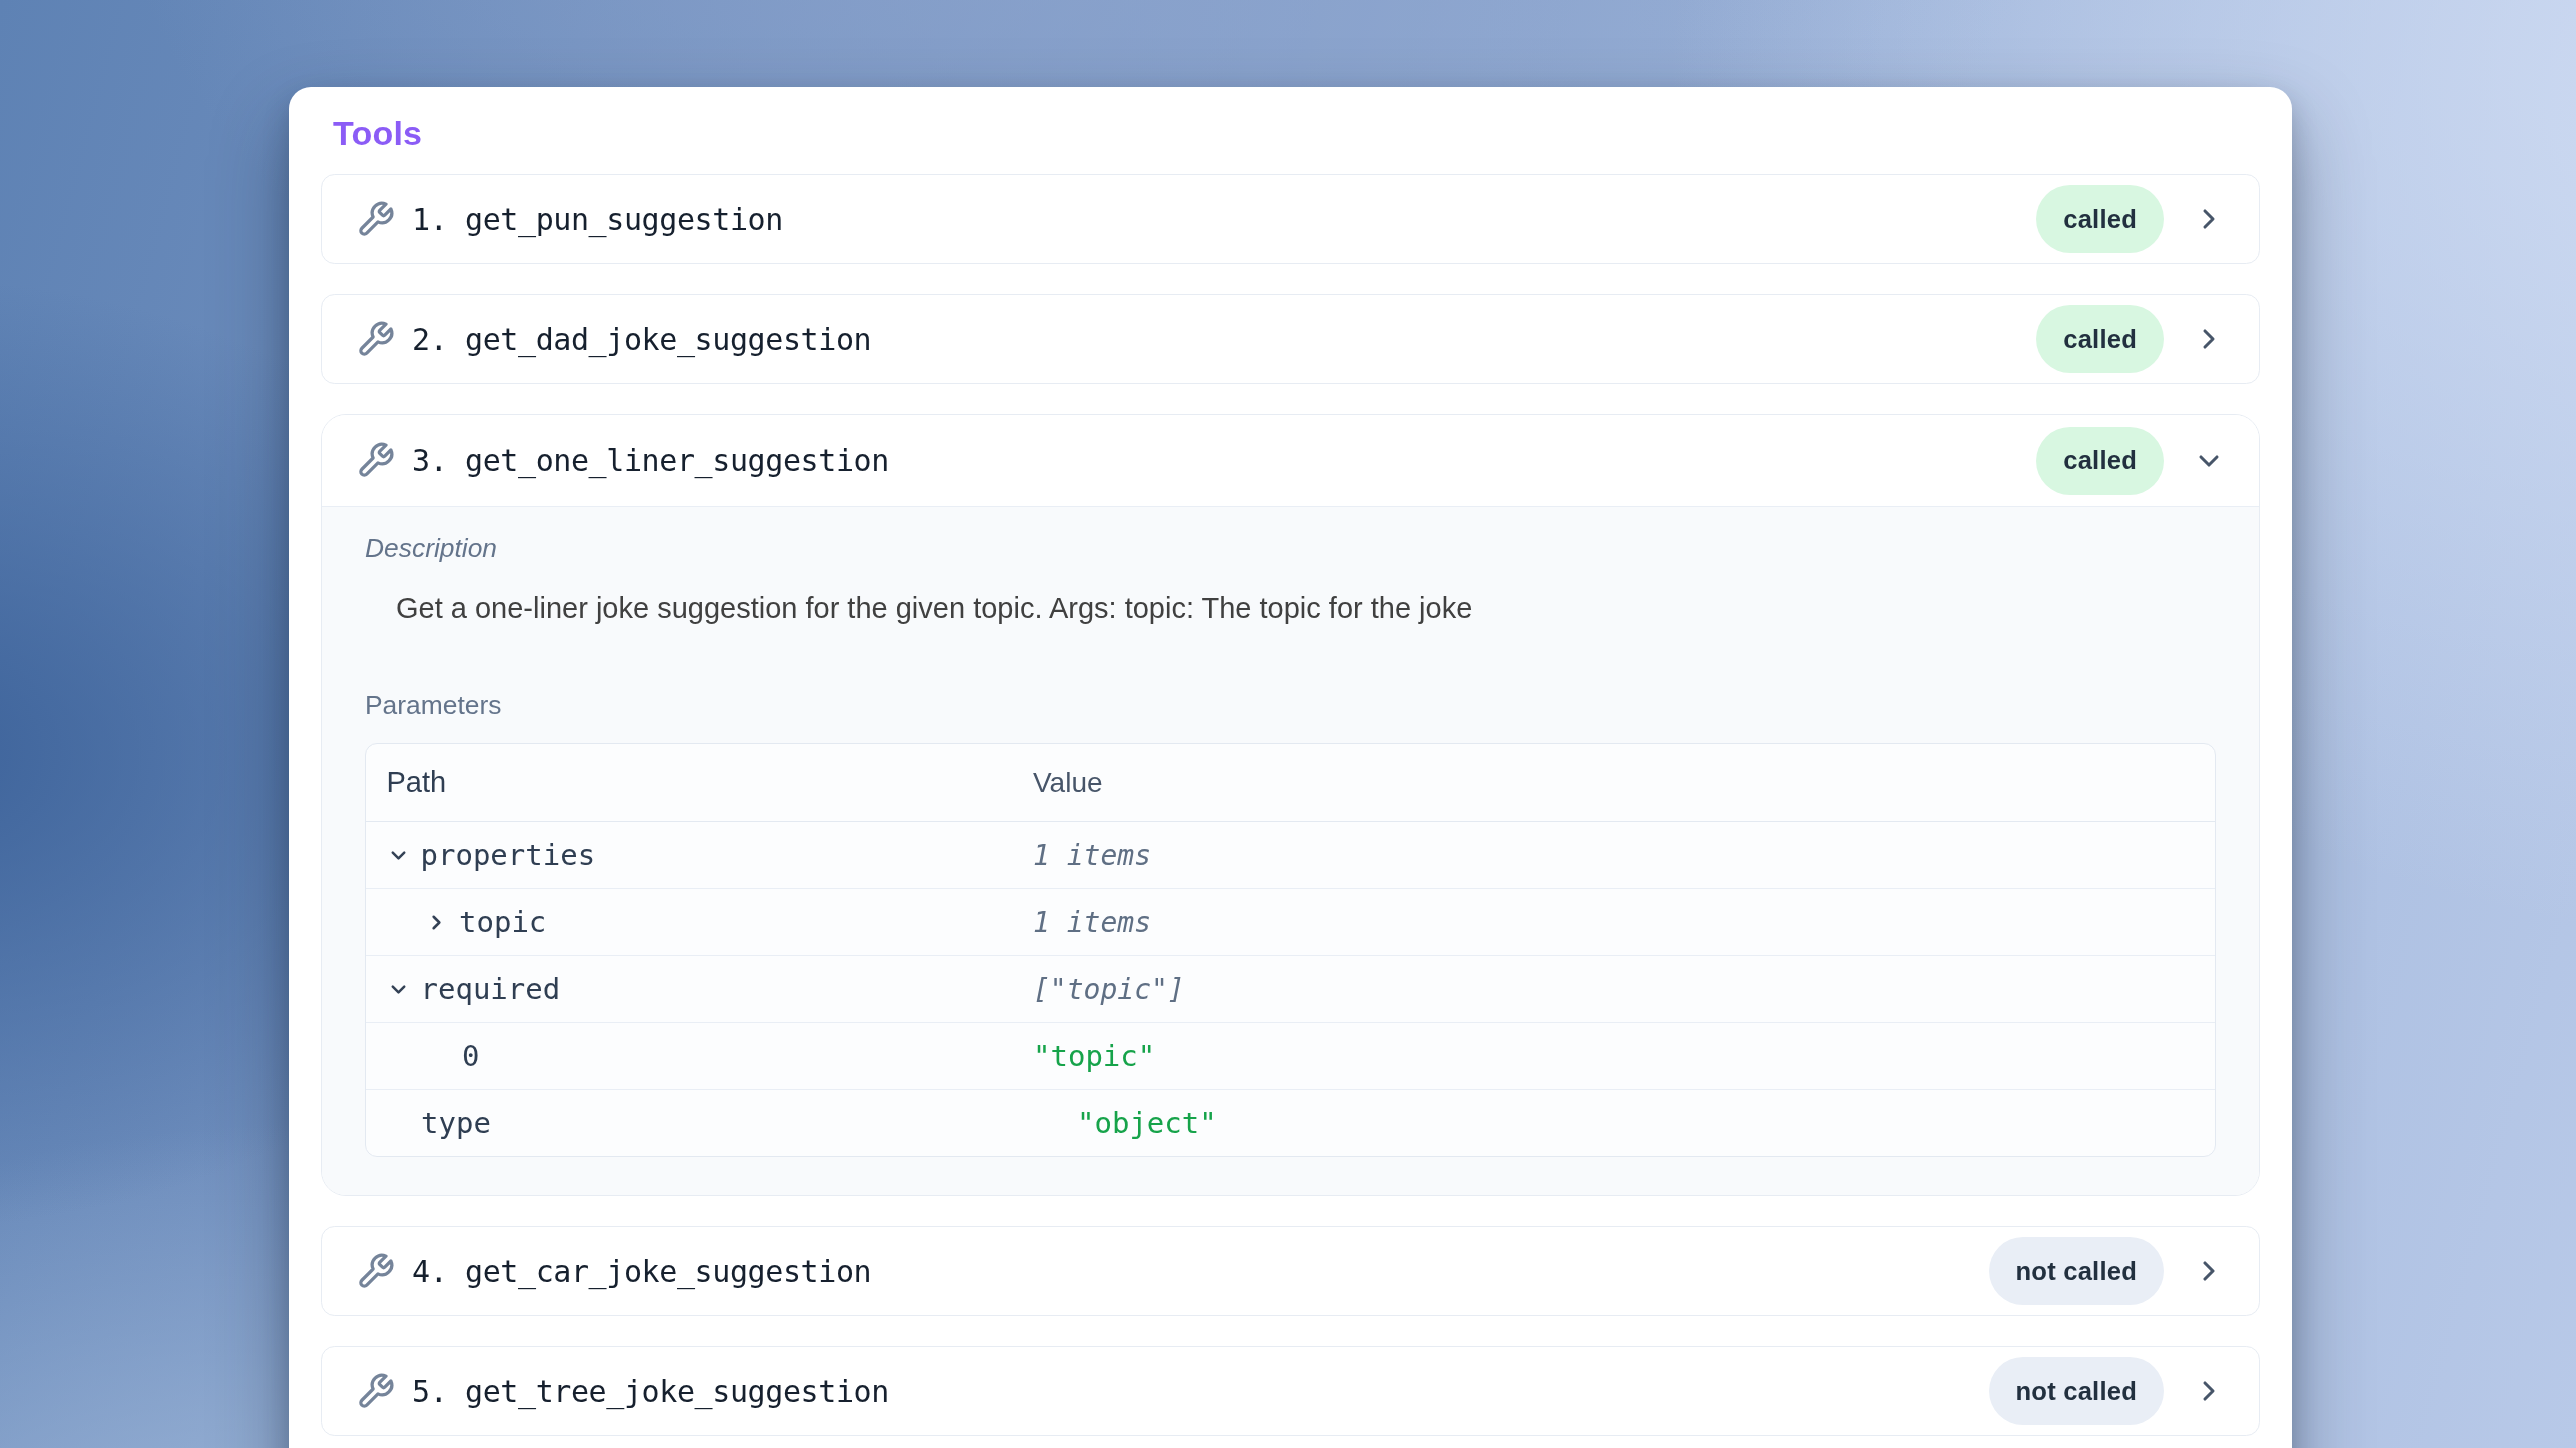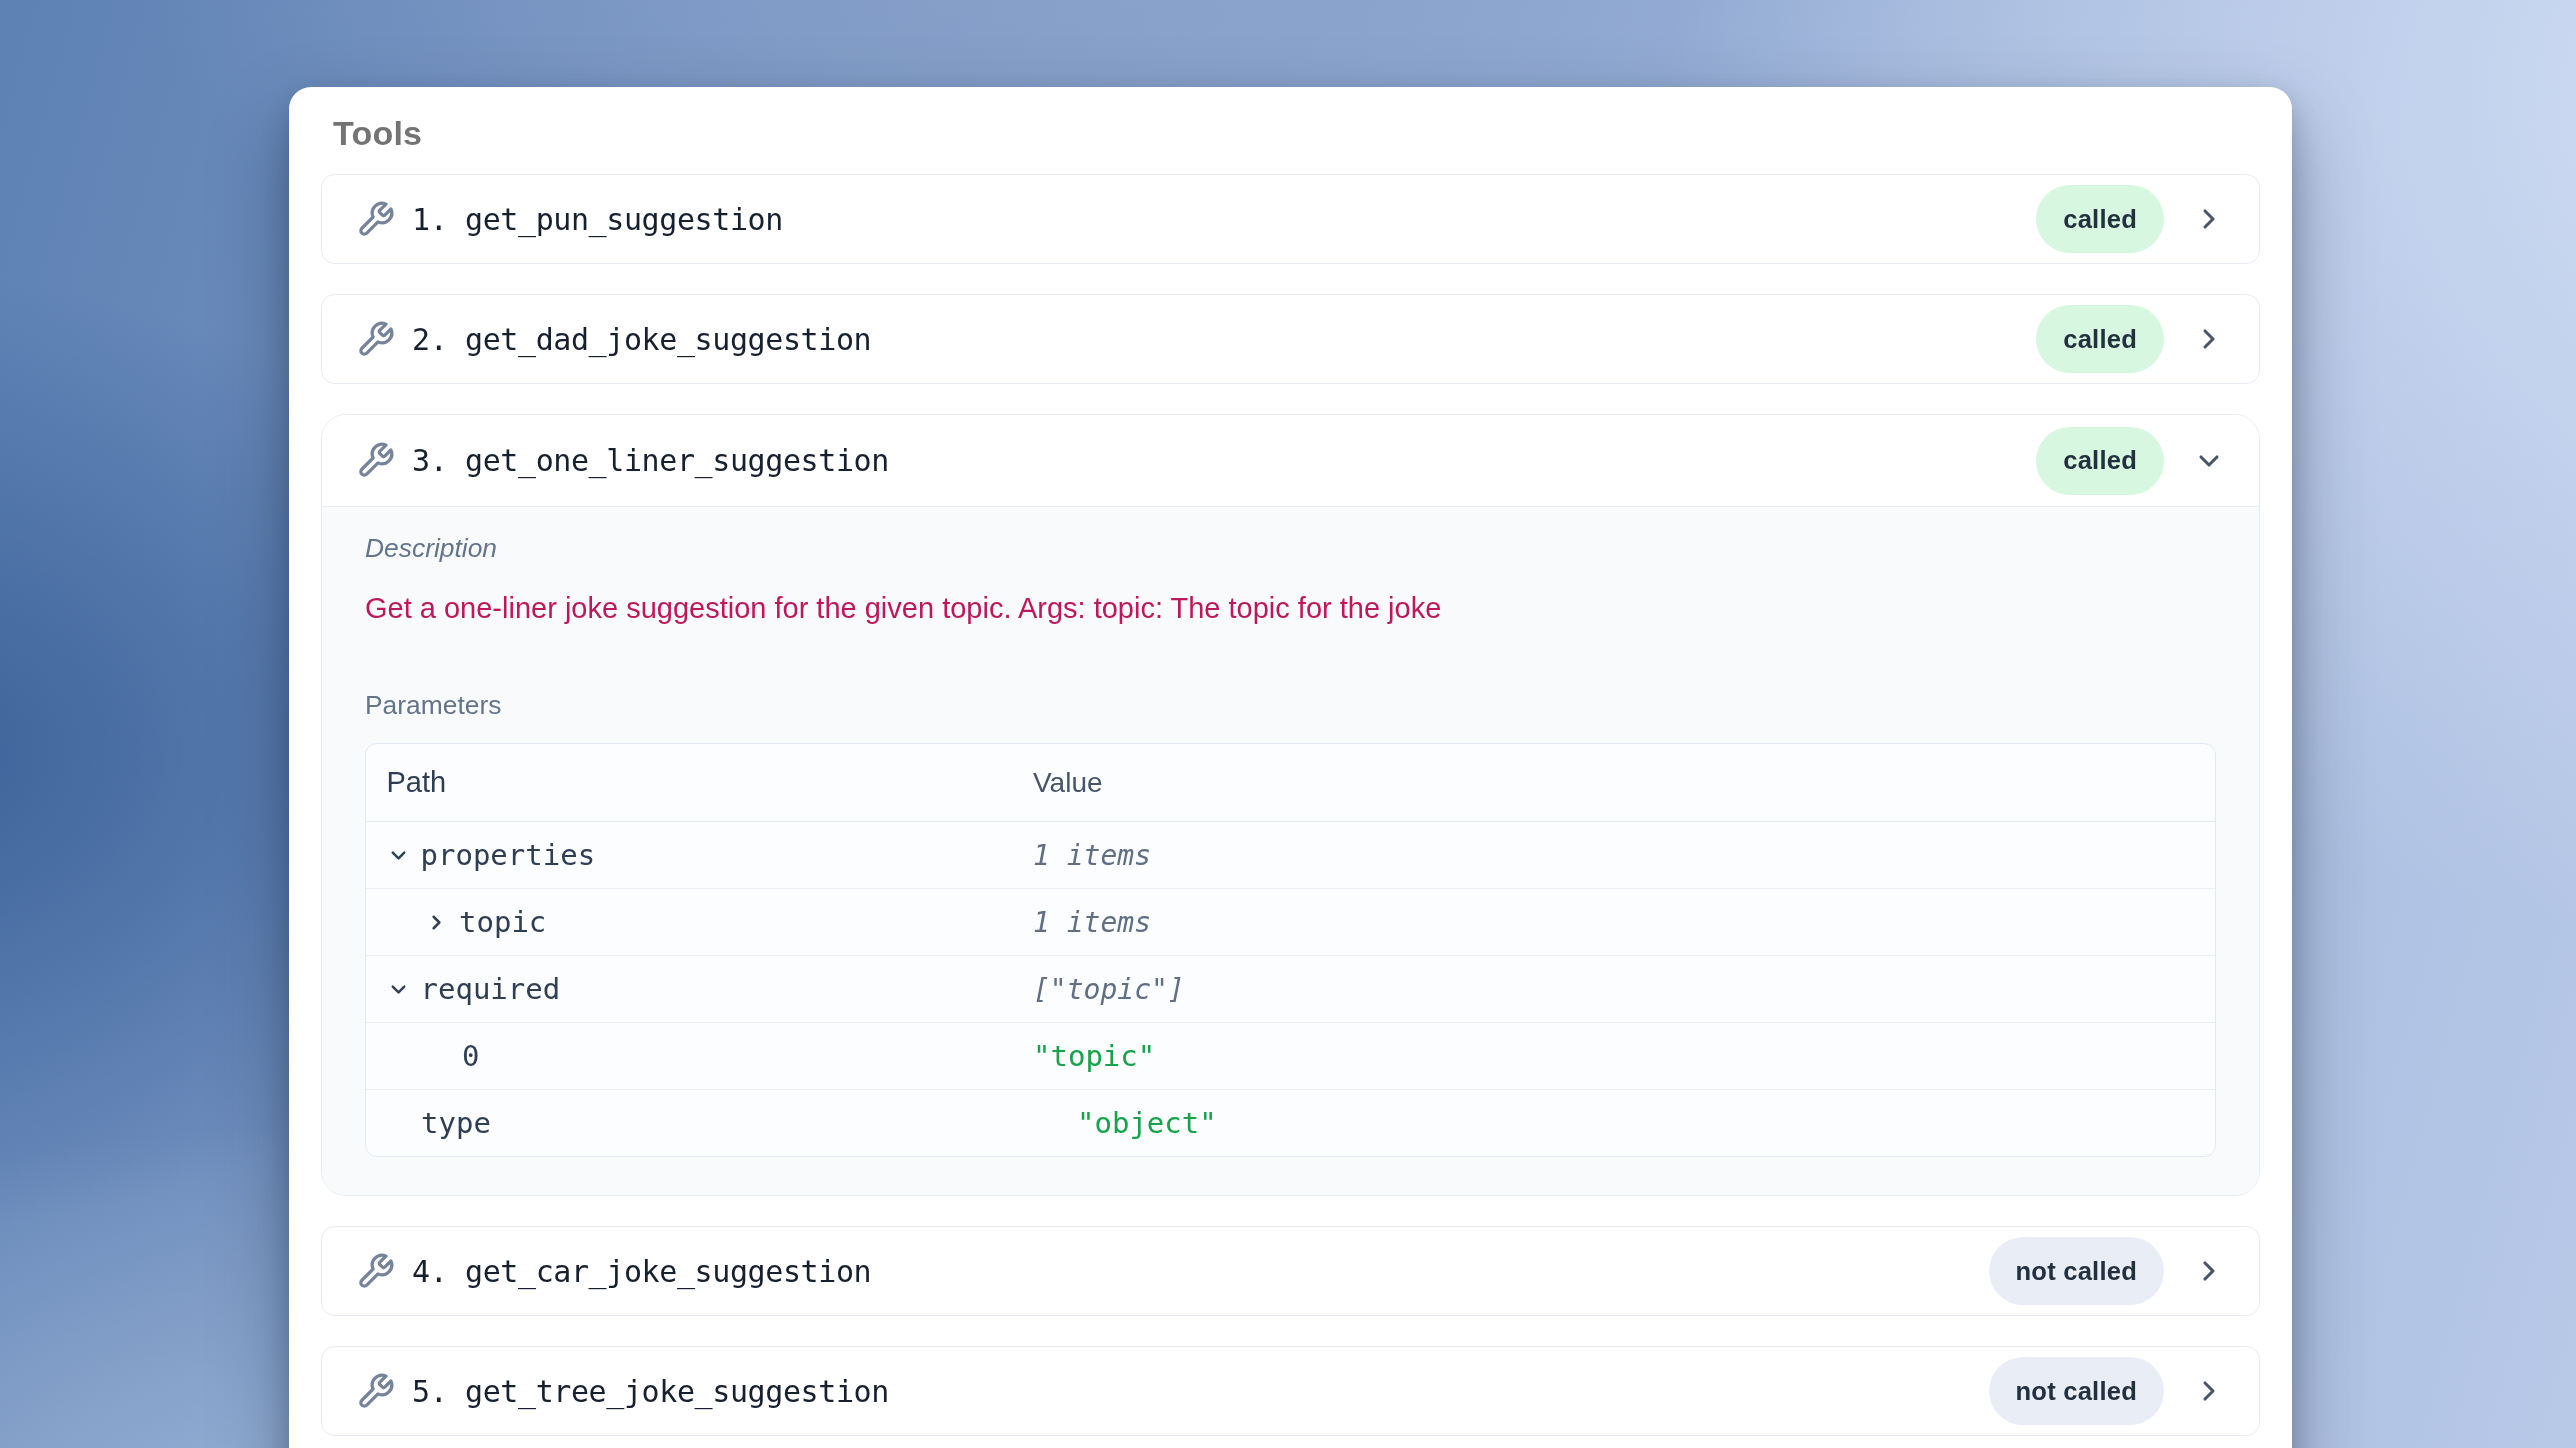--- a/index.html
+++ b/index.html
@@ -16,21 +16,21 @@
   .stage { position:absolute; inset:0; }
 
   .card {
     position:absolute; left:289px; top:87px; width:2003px; height:1467px;
     background:#ffffff; border-radius:22px; box-sizing:border-box;
     padding:0 32px;
     box-shadow:0 36px 77px rgba(20,33,56,.38), 0 12px 25.6px rgba(20,33,56,.22);
   }
   .card-title {
     margin:25.6px 0 20.5px 12px; font-size:34px; line-height:41px;
-    font-weight:700; color:#737373; letter-spacing:0.2px;
+    font-weight:700; color:#8b5cf6; letter-spacing:0.2px;
   }
   .tool-list { display:flex; flex-direction:column; gap:30px; }
 
   .tool-row {
     display:flex; align-items:center; height:90px; box-sizing:border-box;
     background:#ffffff; border:1.7px solid #e7ecf3; border-radius:13.6px;
     padding:0 34px; cursor:pointer;
   }
   .tool-name {
     margin-left:17px;
@@ -59,21 +59,21 @@
   .section-label { font-size:26.4px; font-weight:500; color:#64748b; }
   .seg-toggle {
     display:flex; align-items:center; background:#edf1f7; border-radius:12px; padding:5.1px;
   }
   .seg {
     font-size:25.6px; font-weight:700; padding:8.5px 24px; border-radius:8.5px; cursor:pointer;
   }
   .seg.active { background:#ffffff; color:#0c1525; box-shadow:0 1.7px 4.3px rgba(15,23,42,.14); }
   .seg.inactive { background:transparent; color:#64748b; }
 
-  .desc-text { margin-top:25.6px; font-size:29px; line-height:39px; color:#be185d; }
+  .desc-text { margin-top:25.6px; font-size:29px; line-height:39px; color:#404040;margin-left:31px; }
   .params-label { margin-top:62px; }
 
   .param-table {
     margin-top:22px; background:#fcfdfe; border:1.7px solid #e3e9f1; border-radius:12px;
     overflow:hidden;
   }
   .t-head {
     display:flex; align-items:center; height:77px; border-bottom:1.7px solid #e3e9f1;
     font-size:28px; font-weight:500; color:#475569;
   }

